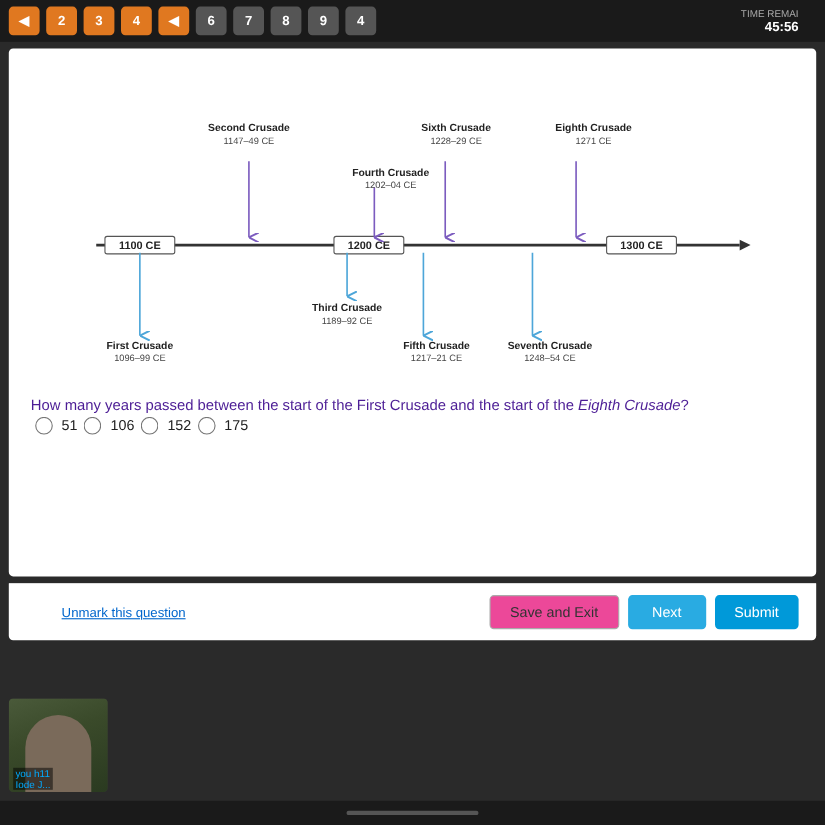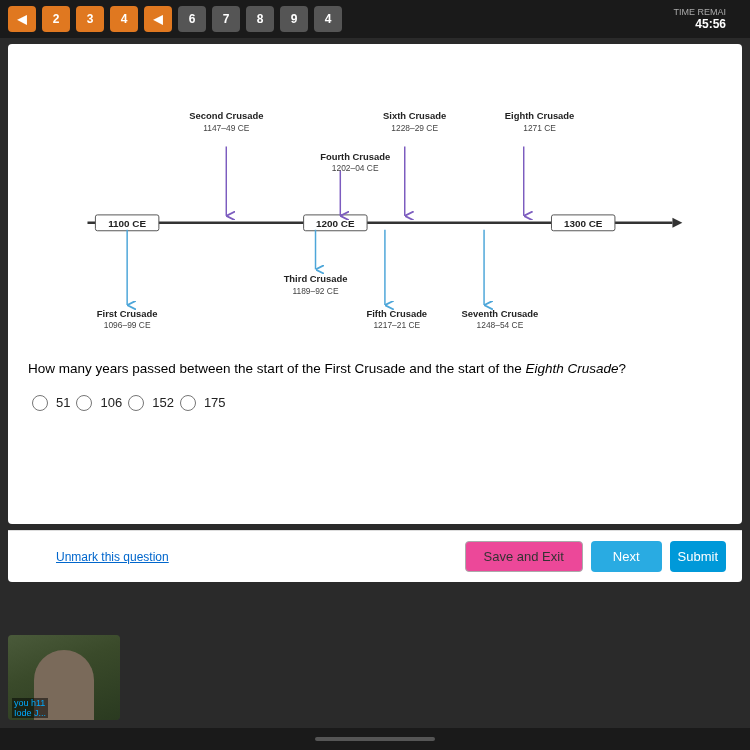--- a/index.html
+++ b/index.html
@@ -79,22 +79,22 @@
       position: relative;
       height: 310px;
     }
 
     
     .question-section {
       padding: 6px 20px 0 20px;
     }
     .question-text {
       font-size: 13.5px;
-      color: #000000;
-      margin-bottom: 16px;
+      color: #4c1d95;
+      margin-bottom: 0;
       line-height: 1.4;
     }
     .question-text em {
       font-style: italic;
     }
 
     
     .answer-options {
       display: flex;
       gap: 6px;
@@ -154,32 +154,32 @@
       padding: 7px 22px;
       font-size: 13px;
       color: #fff;
       cursor: pointer;
       font-weight: normal;
     }
     .btn-submit {
       background: #0099d9;
       border: none;
       border-radius: 4px;
-      padding: 7px 8px;
+      padding: 7px 18px;
       font-size: 13px;
       color: #fff;
       cursor: pointer;
     }
 
     
     .webcam-area {
       position: absolute;
       bottom: 30px;
       left: 8px;
-      width: 112px;
+      width: 90px;
       height: 85px;
       background: #333;
       border-radius: 4px;
       overflow: hidden;
       display: flex;
       align-items: flex-end;
       justify-content: flex-start;
     }
     .webcam-placeholder {
       width: 100%;

